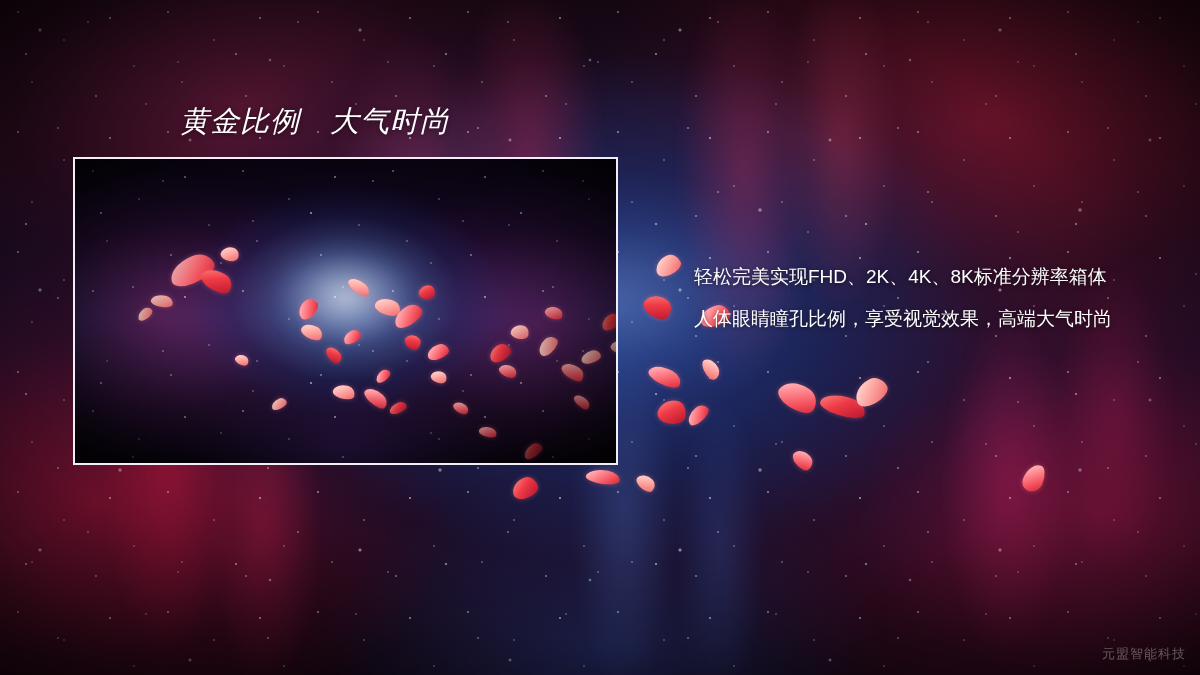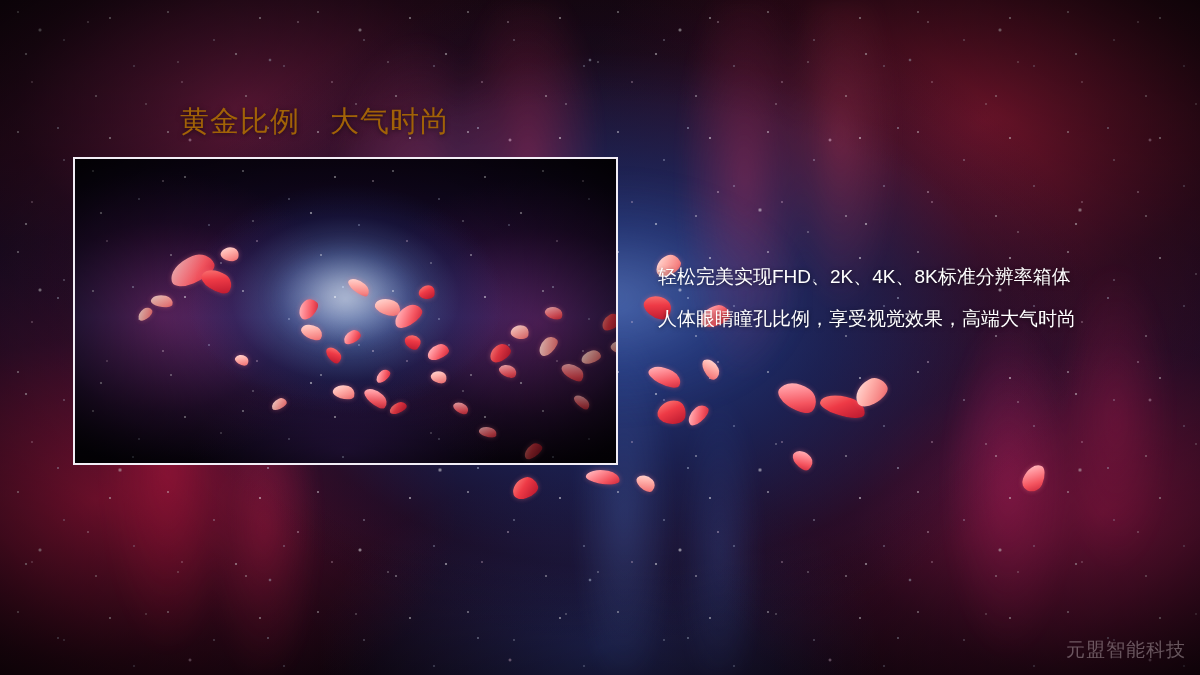--- a/index.html
+++ b/index.html
@@ -102,25 +102,26 @@
   }
   .petal.deep {
     background: linear-gradient(140deg, #ff8e86 0%, #ee3a46 45%, #b3132b 100%);
   }
 
   
   #title {
     position: absolute;
     left: 180px;
     top: 102px;
-    color: #a16207;
+    color: #ffffff;
     font-size: 29px;
     letter-spacing: 1px;
     white-space: pre;
     text-shadow: 0 1px 5px rgba(0,0,0,0.55);
+    font-style: italic;
   }
 
   
   #picture-frame {
     position: absolute;
     left: 73px;
     top: 157px;
     width: 545px;
     height: 308px;
     border: 2px solid #f2eef6;
@@ -152,29 +153,29 @@
   #body-copy {
     position: absolute;
     left: 658px;
     top: 256px;
     width: 520px;
     color: #ffffff;
     font-size: 19px;
     line-height: 42px;
     text-shadow: 0 1px 4px rgba(0,0,0,0.55);
   }
-  #body-copy .copy-line { white-space: nowrap; }
+  #body-copy .copy-line { white-space: nowrap; margin-left: 36px; }
 
   
   #watermark {
     position: absolute;
     right: 14px;
     bottom: 12px;
     color: rgba(210,195,200,0.42);
-    font-size: 19px;
+    font-size: 13px;
     letter-spacing: 1px;
   }
 </style>
 </head>
 <body>
 
 <div id="slide">
 
   <div class="bg-layer bg-base"></div>
   <div class="bg-layer bg-wisps"></div>

